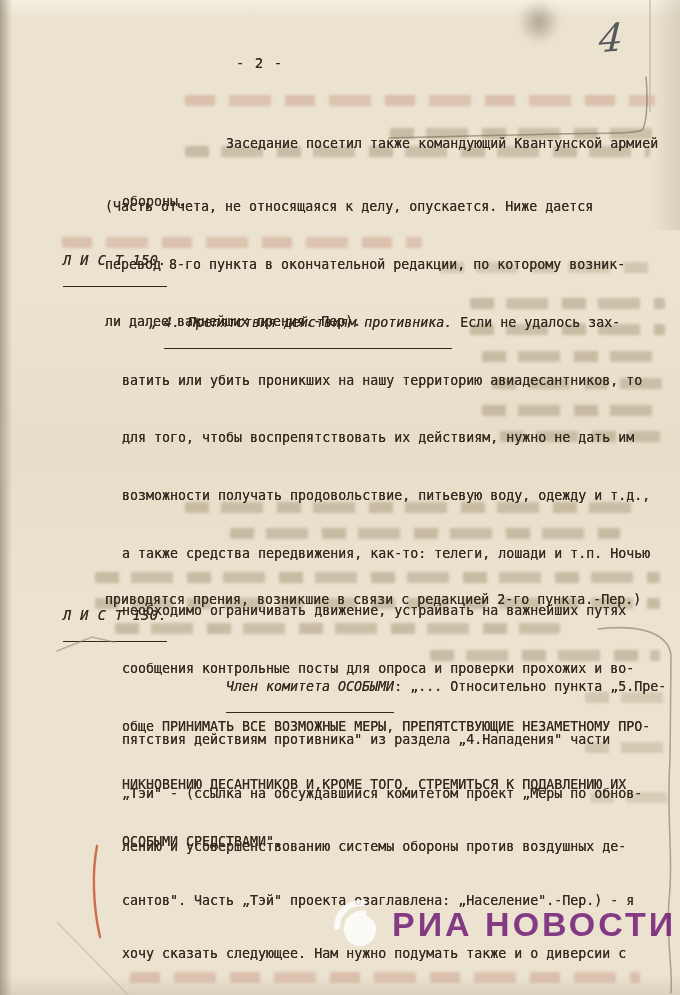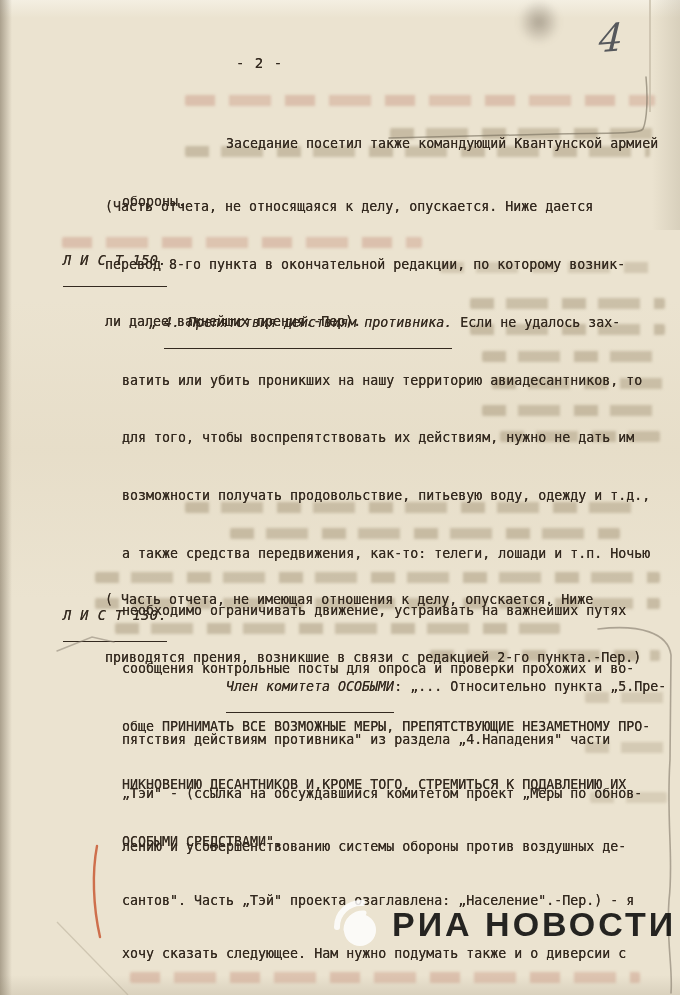--- a/index.html
+++ b/index.html
@@ -37,21 +37,21 @@
   .ghost{position:absolute;height:11px;filter:blur(1.4px);border-radius:2px;
     background:repeating-linear-gradient(90deg,rgba(164,148,119,.5) 0 24px,rgba(164,148,119,0) 24px 36px,rgba(164,148,119,.45) 36px 78px,rgba(164,148,119,0) 78px 92px);}
   .ghost.pink{background:repeating-linear-gradient(90deg,rgba(203,156,136,.5) 0 30px,rgba(203,156,136,0) 30px 44px,rgba(203,156,136,.45) 44px 86px,rgba(203,156,136,0) 86px 100px);}
 
   
   #marks{position:absolute;left:0;top:0;width:680px;height:995px;pointer-events:none;}
 
   
   #watermark{position:absolute;left:326px;top:893px;display:flex;align-items:center;opacity:.84;}
   #watermark .wm-text{font-family:"Liberation Sans",sans-serif;font-weight:bold;font-size:34px;
-    letter-spacing:3px;color:#000000;margin-left:4px;white-space:nowrap;}
+    letter-spacing:3px;color:#701a75;margin-left:4px;white-space:nowrap;}
 </style>
 </head>
 <body>
 
 <div id="page">
 
   <div class="shade" id="top-light"></div>
   <div class="shade" id="left-edge"></div>
   <div class="shade" id="right-top-edge"></div>
   <div class="shade" id="bottom-shade"></div>
@@ -103,21 +103,20 @@
     <div class="ln">возможности получать продовольствие, питьевую воду, одежду и т.д.,</div>
     <div class="ln">а также средства передвижения, как-то: телеги, лошади и т.п. Ночью</div>
     <div class="ln">необходимо ограничивать движение, устраивать на важнейших путях</div>
     <div class="ln">сообщения контрольные посты для опроса и проверки прохожих и во-</div>
     <div class="ln">обще ПРИНИМАТЬ ВСЕ ВОЗМОЖНЫЕ МЕРЫ, ПРЕПЯТСТВУЮЩИЕ НЕЗАМЕТНОМУ ПРО-</div>
     <div class="ln">НИКНОВЕНИЮ ДЕСАНТНИКОВ И,КРОМЕ ТОГО, СТРЕМИТЬСЯ К ПОДАВЛЕНИЮ ИХ</div>
     <div class="ln">ОСОБЫМИ СРЕДСТВАМИ".</div>
   </div>
 
   <div class="para outd" style="top:556px">
-    <div class="ln">( Часть отчета, не имеющая отношения к делу, опускается. Ниже</div>
     <div class="ln">приводятся прения, возникшие в связи с редакцией 2-го пункта.-Пер.)</div>
   </div>
 
   <div class="sheet" style="top:607px"><span class="u">Л И С Т  130.</span></div>
 
   <div class="para tight" style="top:645px">
     <div class="ln ind1"><span class="u">Член комитета ОСОБЫМИ</span><span>: „... Относительно пункта „5.Пре-</span></div>
     <div class="ln">пятствия действиям противника" из раздела „4.Нападения" части</div>
     <div class="ln">„Тэй" - (ссылка на обсуждавшийся комитетом проект „Меры по обнов-</div>
     <div class="ln">лению и усовершенствованию системы обороны против воздушных де-</div>

